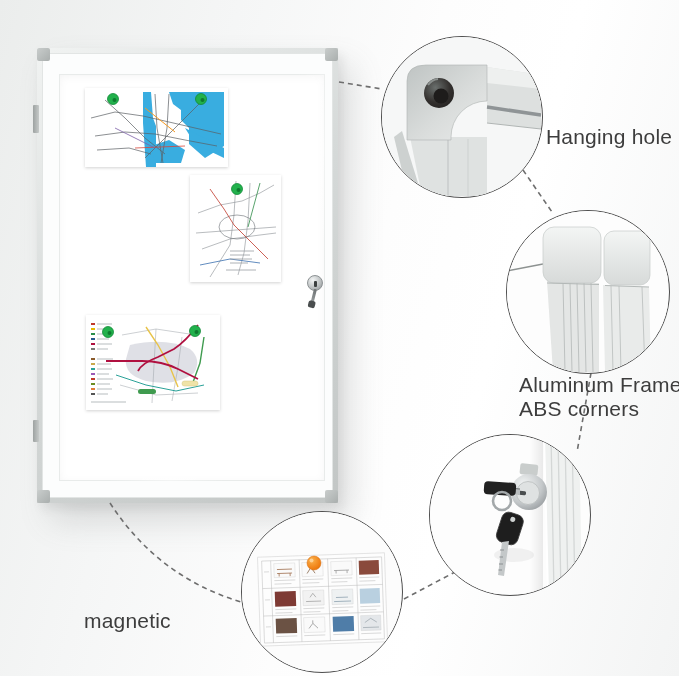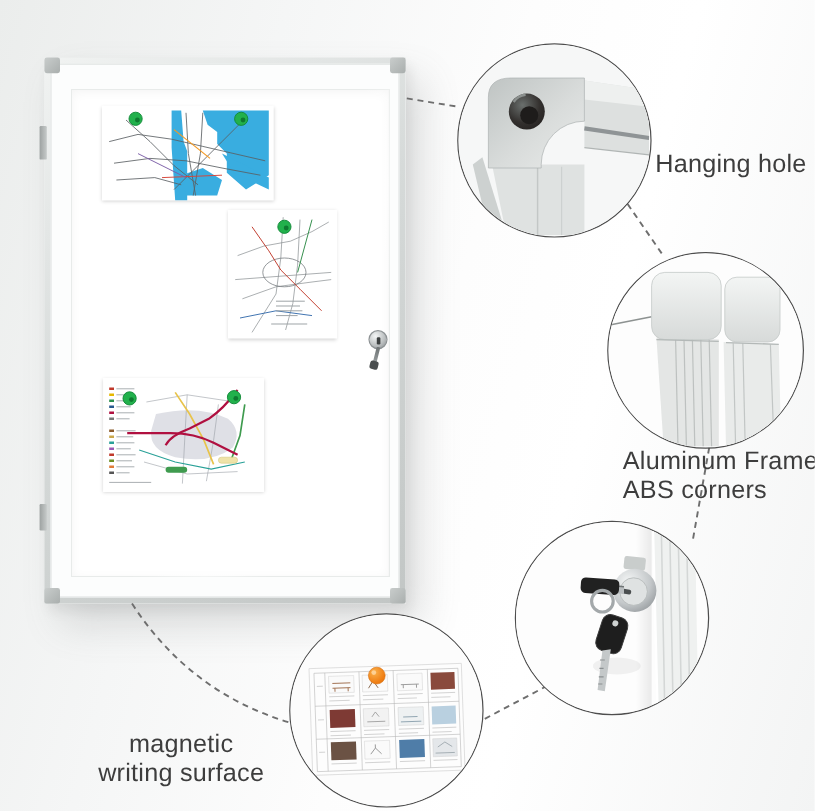--- a/index.html
+++ b/index.html
@@ -392,18 +392,17 @@
   <div class="label" style="left:546px;top:125px">
     <span>Hanging hole</span>
   </div>
 
   <div class="label" style="left:519px;top:373px">
     <div>Aluminum Frame</div>
     <div>ABS corners</div>
   </div>
 
 
-  <div class="label" style="left:72px;top:609px;width:158px;text-align:center;line-height:24px">
+  <div class="label" style="left:84px;top:609px;width:158px;text-align:left;line-height:24px">
     <div>magnetic</div>
-    <div>writing surface</div>
   </div>
 
 </div>
 
 </body></html>

